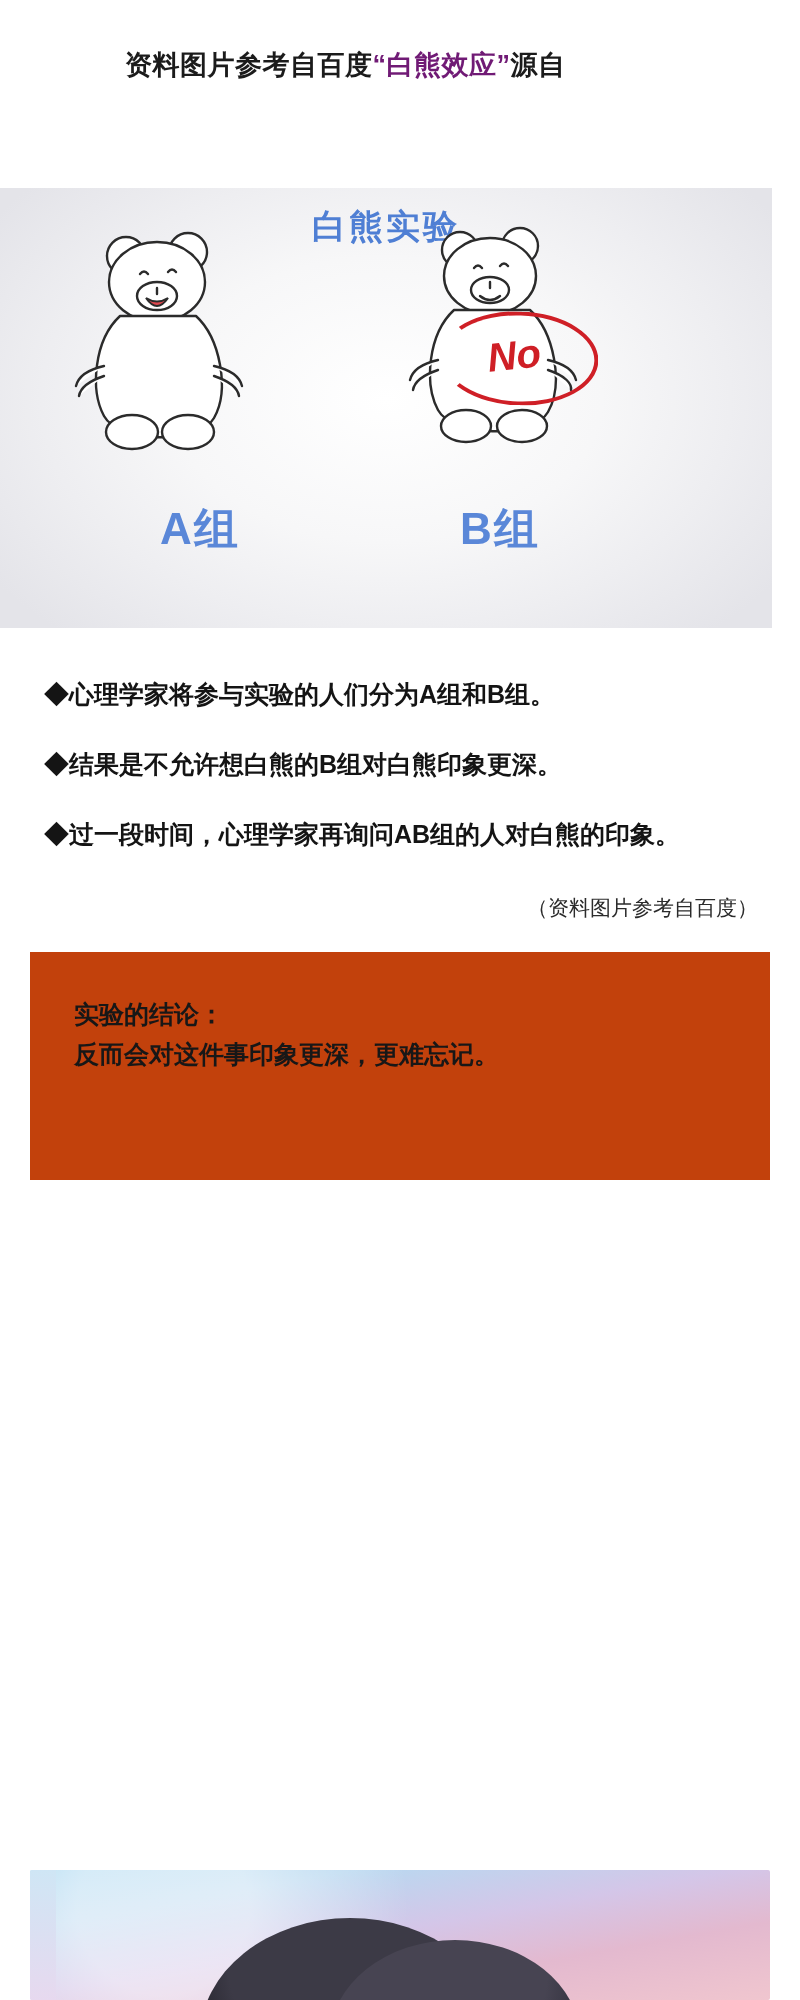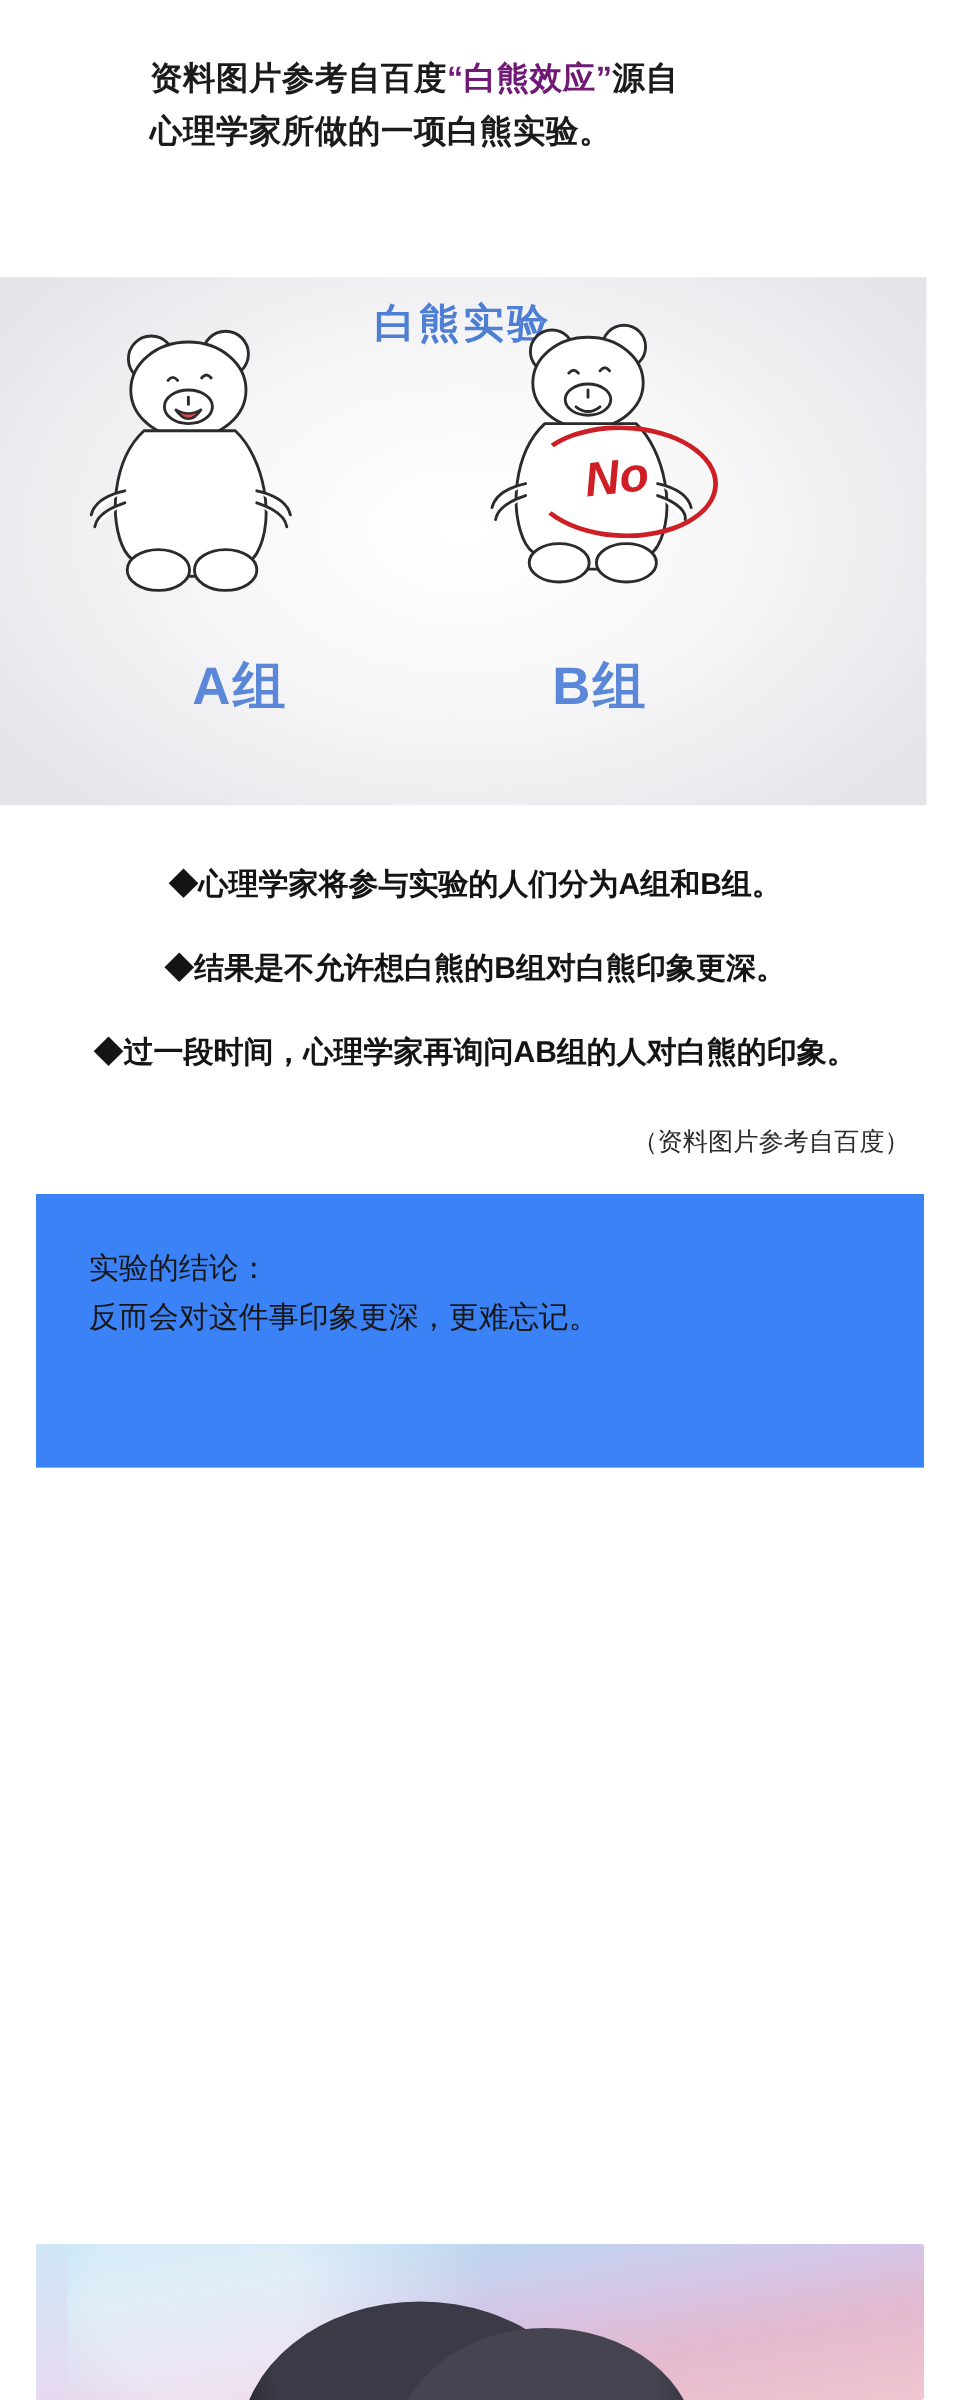--- a/index.html
+++ b/index.html
@@ -80,40 +80,40 @@
   }
 
   
   .bullets {
     padding: 46px 52px 0 44px;
     font-size: 25px;
     line-height: 1.6;
     color: #141414;
     font-weight: 600;
   }
-  .bullets p { margin: 0 0 30px 0; text-indent: 0; text-align: center; }
+  .bullets p { margin: 0 0 30px 0; text-indent: 0; }
 
   .source {
     text-align: right;
     padding: 10px 42px 0 0;
     font-size: 21px;
     color: #2b2b2b;
   }
 
   
   .conclusion {
     margin: 30px 30px 0 30px;
     width: 740px;
     height: 228px;
-    background: #3b82f6;
+    background: #c2410c;
     padding: 42px 44px 0 44px;
     font-size: 25px;
     line-height: 1.62;
     color: #171717;
-    font-weight: 400;
+    font-weight: 700;
   }
   .conclusion .l2 { text-indent: 44px; }
 
   
   .photo {
     position: absolute;
     left: 30px; top: 1870px;
     width: 740px; height: 130px;
     background:
       radial-gradient(circle at 18% 30%, rgba(255,255,255,.55) 0 14%, rgba(255,255,255,0) 40%),
@@ -140,21 +140,20 @@
     background: linear-gradient(180deg, #cfe6f5, #e7d9ef);
   }
 </style>
 </head>
 <body>
 
 <div class="intro">
   <div>
     <span>资料图片参考自百度</span><span class="hl">“白熊效应”</span><span>源自</span>
   </div>
-  <div>心理学家所做的一项白熊实验。</div>
 </div>
 
 <div class="figure">
   <div class="fig-title">白熊实验</div>
 
   <div class="bear bear-a">
     <svg width="260" height="260" viewBox="0 0 260 260" aria-hidden="true">
       <g fill="#ffffff" stroke="#2b2b2b" stroke-width="2.4" stroke-linejoin="round" stroke-linecap="round">
 
         <circle cx="66" cy="36" r="19"></circle>

